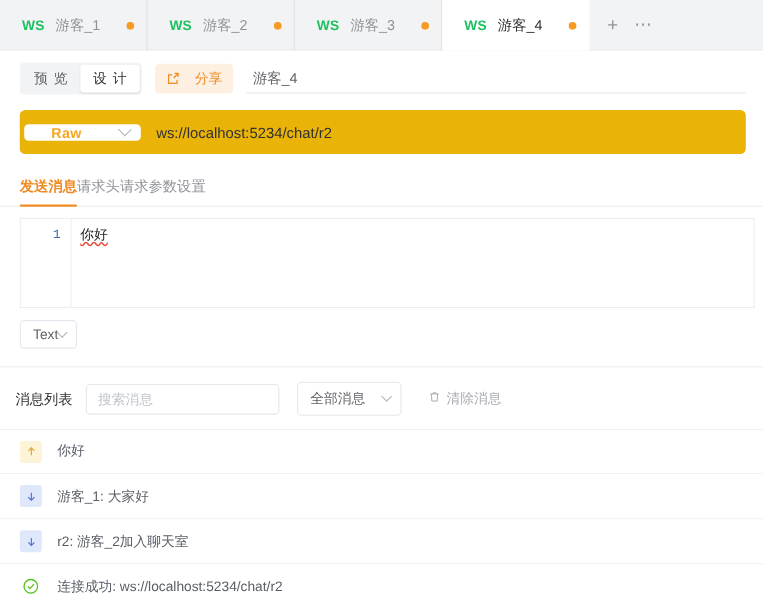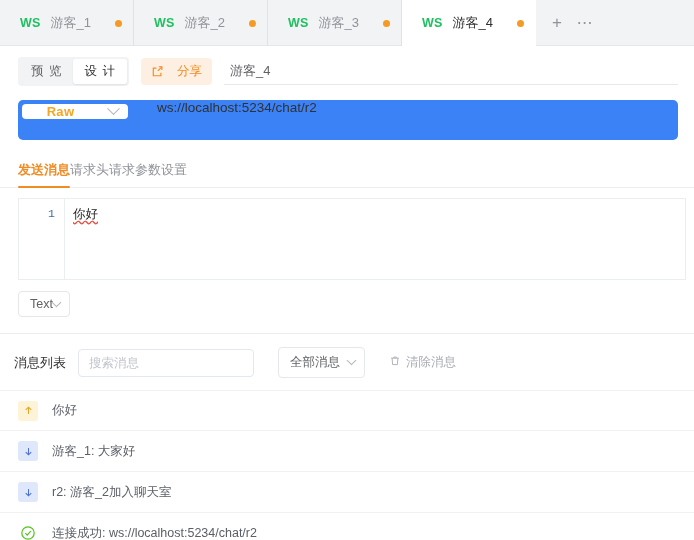--- a/index.html
+++ b/index.html
@@ -110,26 +110,25 @@
     color: #606266;
     font-family: inherit;
     padding: 5px 2px 6px 6px;
     outline: none;
     min-width: 0;
   }
 
   
   .urlbar-wrap { padding: 4px 16px 0 18px; }
   .urlbar {
-    display: flex; align-items: flex-start;
-    background: #3b82f6;
+    display: flex; align-items: center;
+    background: #eab308;
     border-radius: 5px;
     height: 40px;
     overflow: hidden;
-    gap: 15px;
   }
   .proto-select {
     display: flex; align-items: center; justify-content: space-between;
     gap: 10px;
     width: 106px;
     margin: 4px 0 4px 4px;
     background: #ffffff;
     border-radius: 4px;
     padding: 0 10px 0 0;
     cursor: pointer;
@@ -250,28 +249,28 @@
     border-radius: 4px;
     font-size: 12.5px;
     color: #303133;
     font-family: inherit;
     padding: 6px 10px;
     outline: none;
     background: #fff;
   }
   .search-box::placeholder { color: #c0c4cc; }
   .filter-select {
-    display: inline-flex; align-items: center; gap: 8px;
+    display: inline-flex; align-items: center; gap: 16px;
     border: 1px solid #e4e7ed;
     border-radius: 4px;
     padding: 6px 9px 6px 11px;
     font-size: 12.5px;
     color: #606266;
     cursor: pointer;
-    margin-left: 12px;
+    margin-left: 4px;
     white-space: nowrap;
   }
   .clear-btn {
     display: inline-flex; align-items: center; gap: 5px;
     font-size: 12.5px;
     color: #a8abb2;
     cursor: pointer;
     margin-left: 12px;
     white-space: nowrap;
     justify-content: flex-end;

